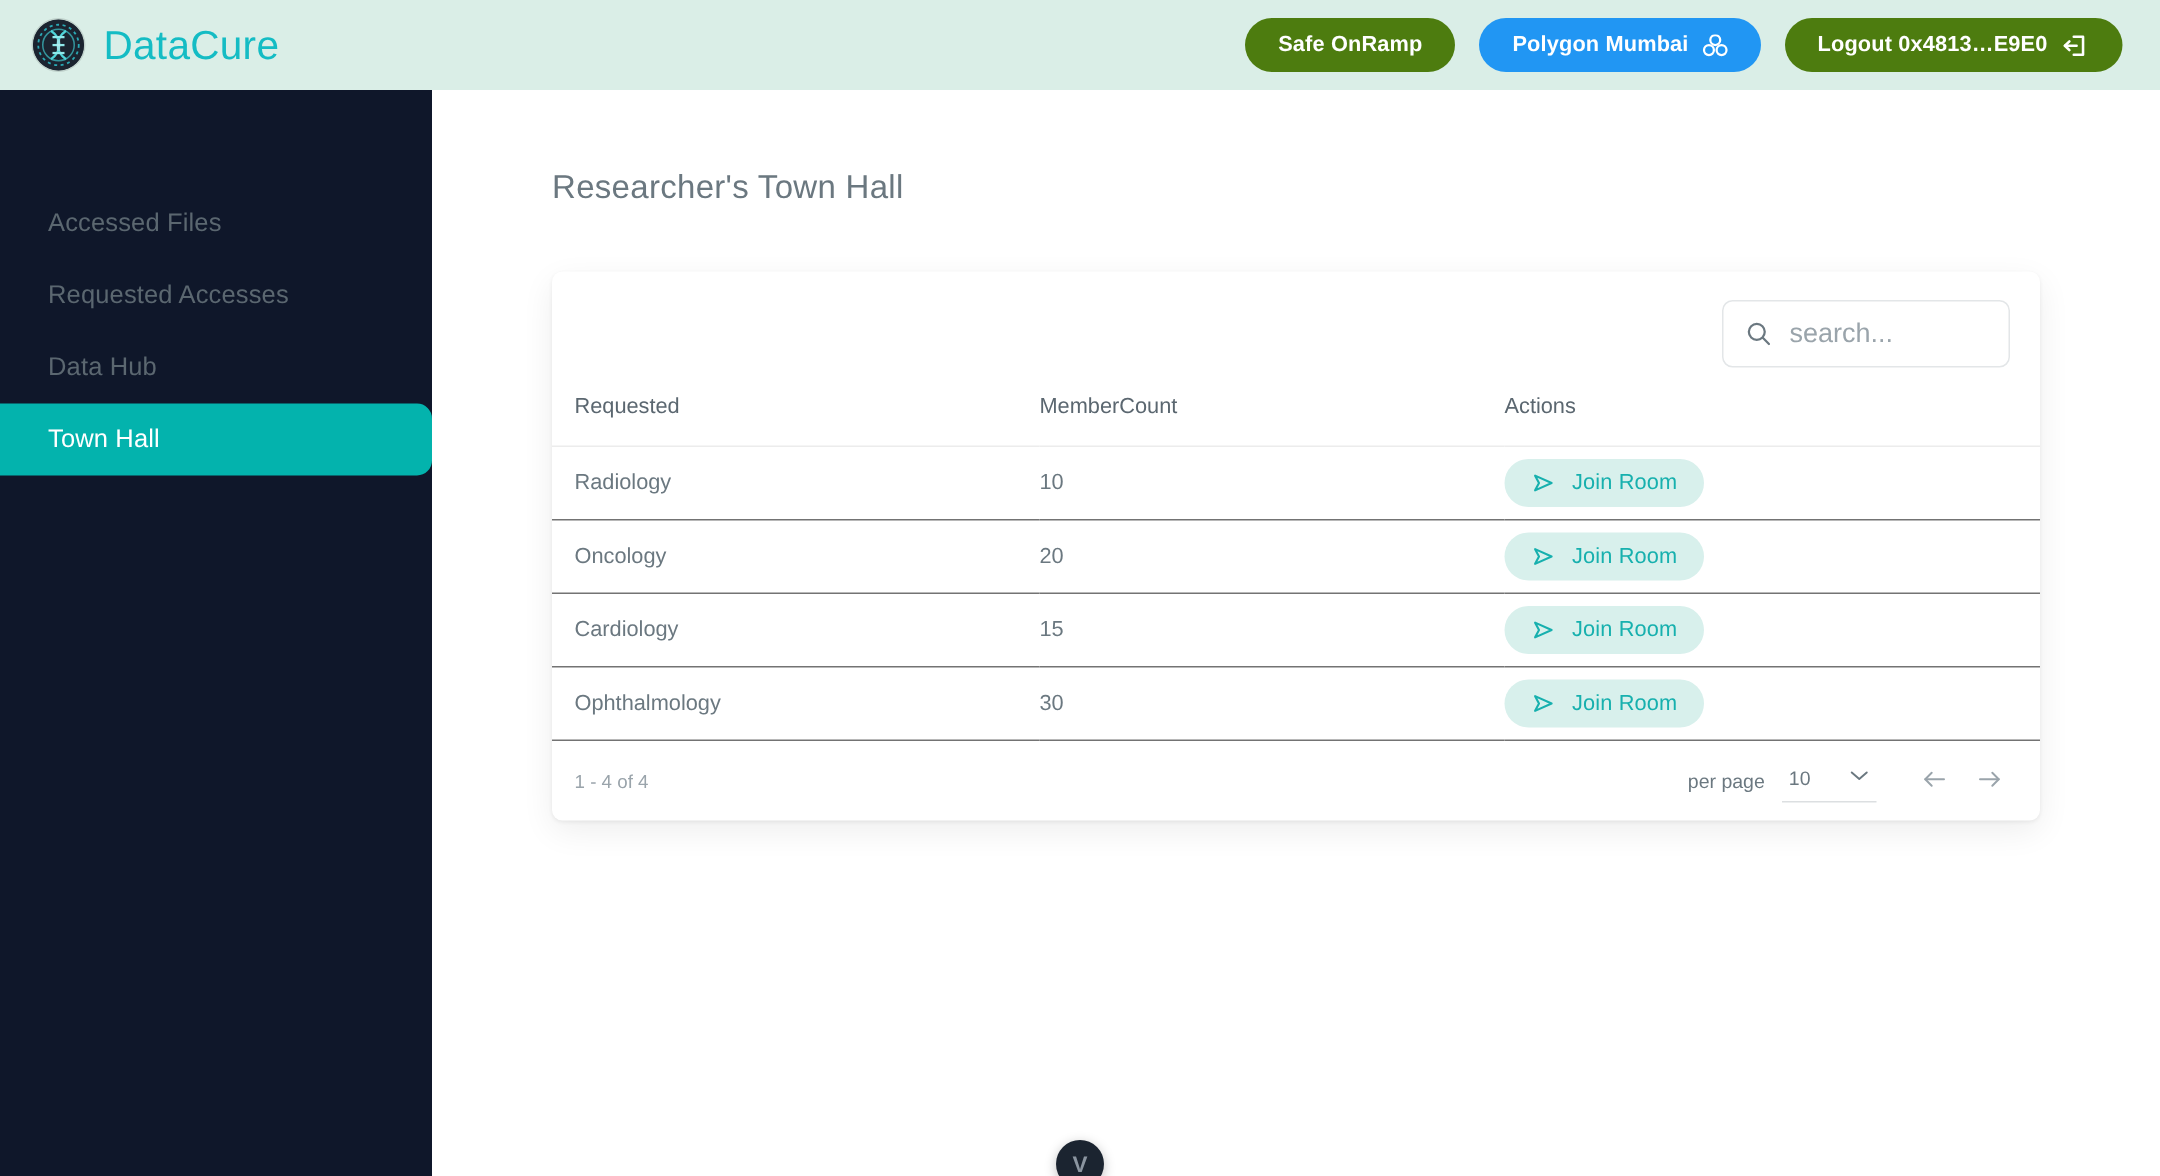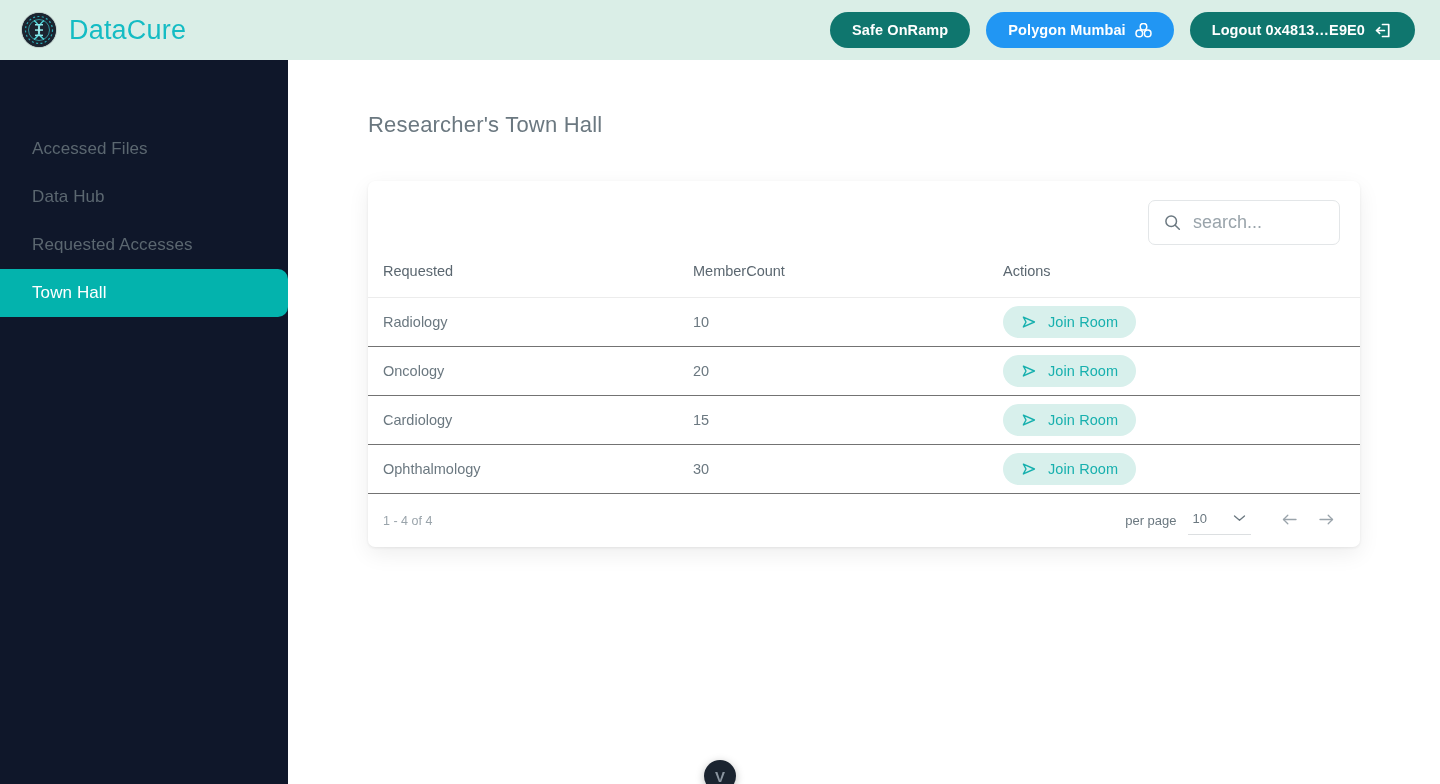--- a/index.html
+++ b/index.html
@@ -72,21 +72,21 @@
     font-size: 14.5px;
     font-weight: 700;
     color: #ffffff;
     display: inline-flex;
     align-items: center;
     gap: 9px;
     cursor: pointer;
     white-space: nowrap;
     letter-spacing: .1px;
   }
-  .pill-teal { background: #0f766e; }
+  .pill-teal { background: #4d7c0f; }
   .pill-blue { background: #2196f3; }
 
   .pill svg { display: block; }
 
   
   .sidebar {
     position: absolute;
     top: 60px; left: 0;
     width: 288px;
     height: 724px;
@@ -352,25 +352,25 @@
 </div>
 
 <nav class="sidebar">
   <div class="nav-list">
 
     <div class="nav-item">
       <span>Accessed Files</span>
     </div>
 
     <div class="nav-item">
+      <span>Requested Accesses</span>
+    </div>
+
+    <div class="nav-item">
       <span>Data Hub</span>
-    </div>
-
-    <div class="nav-item">
-      <span>Requested Accesses</span>
     </div>
 
     <div class="nav-item is-active">
       <span>Town Hall</span>
     </div>
 
   </div>
 </nav>
 
 <main class="main">

